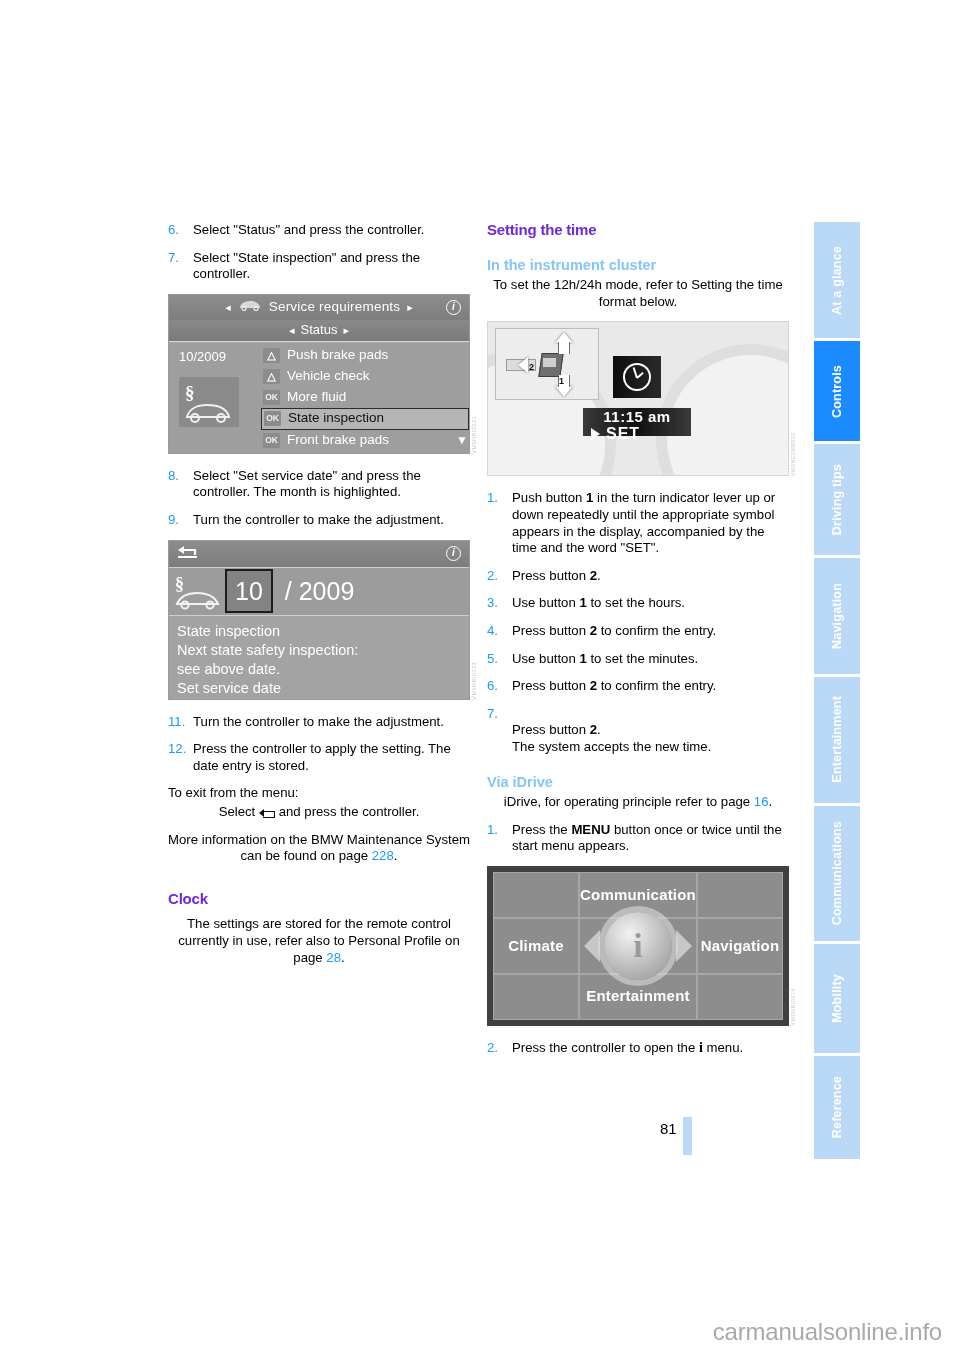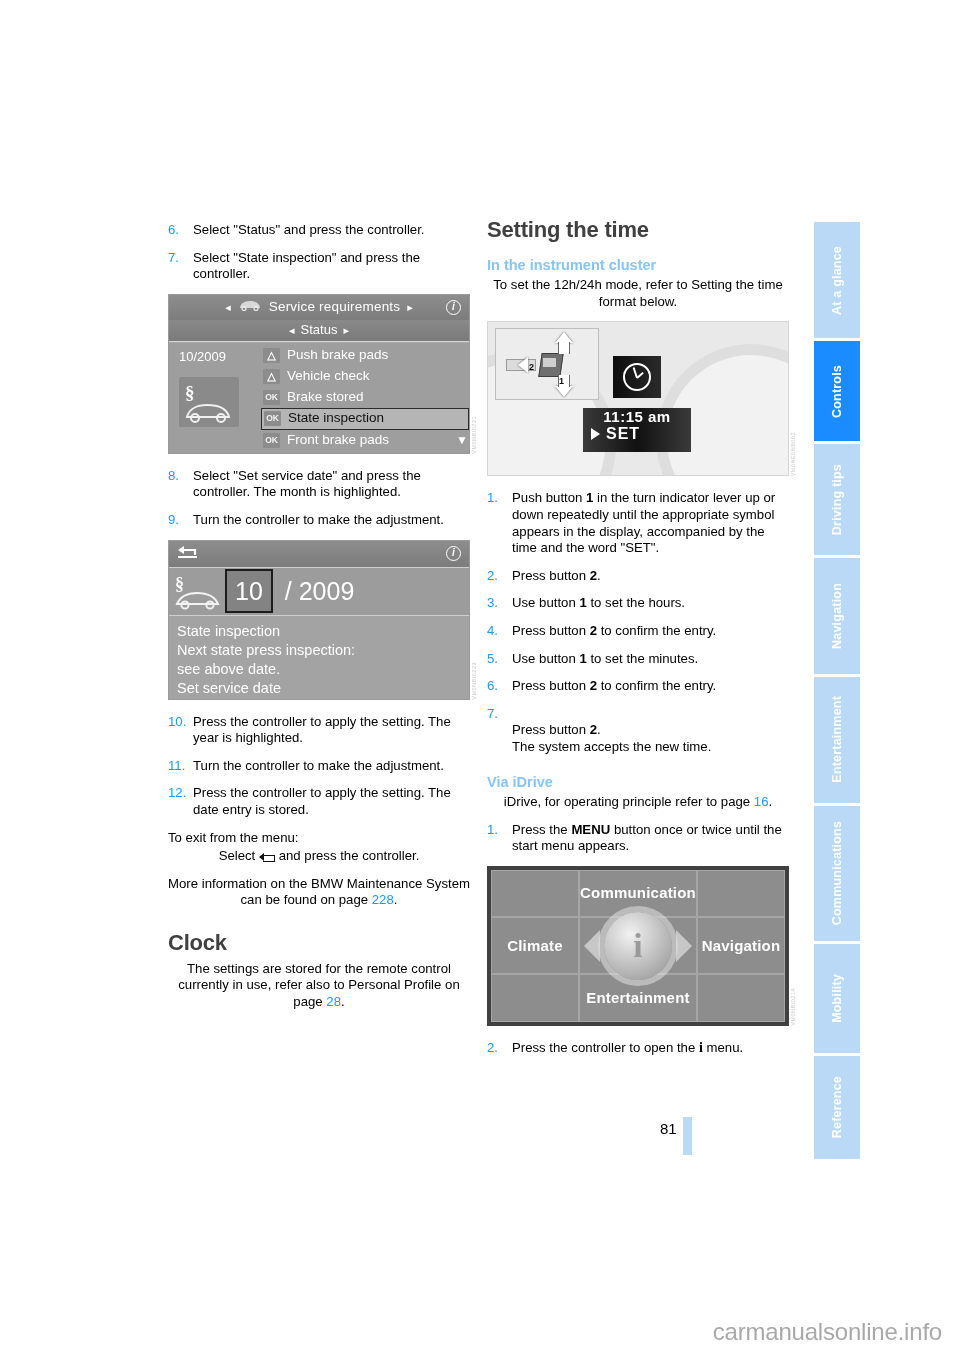--- a/index.html
+++ b/index.html
@@ -52,22 +52,22 @@
     top: 222px;
     width: 302px;
     font-size: 13.2px;
     line-height: 16.6px;
     color: #000;
   }
   .col-left  { left: 168px; }
   .col-right { left: 487px; }
 
   h2.sect {
-    color: #404040;
-    font-size: 22px;
+    color: #6d28d9;
+    font-size: 15px;
     font-weight: bold;
     margin: 26px 0 9px 0;
     letter-spacing: -0.2px;
   }
   h2.sect.first { margin-top: 0; }
   h3.sub {
     color: #0a8cf0;
     font-size: 14.5px;
     font-weight: bold;
     margin: 18px 0 4px 0;
@@ -318,21 +318,21 @@
     position: relative;
   }
   .cl-hand-h, .cl-hand-m {
     position: absolute; background: #fff; transform-origin: bottom center;
   }
   .cl-hand-h { width: 2px; height: 8px; left: 11px; top: 5px; transform: rotate(50deg); }
   .cl-hand-m { width: 2px; height: 11px; left: 11px; top: 2px; transform: rotate(-18deg); }
   .cl-timebox {
     position: absolute;
     left: 95px; top: 86px;
-    width: 108px; height: 44px;
+    width: 108px; height: 28px;
     background: linear-gradient(90deg,#3a3a3a,#111,#3a3a3a);
     color: #fff;
   }
   .cl-time {
     text-align: center;
     font-size: 15px;
     font-weight: bold;
     letter-spacing: 0.5px;
     padding-top: 1px;
   }
@@ -346,21 +346,21 @@
     width: 0; height: 0;
     border-top: 6px solid transparent;
     border-bottom: 6px solid transparent;
     border-left: 9px solid #fff;
   }
 
   
   .startmenu {
     width: 302px; height: 160px;
     background: #8d8d8d;
-    border: 4px solid #404040;
+    border: 6px solid #404040;
     display: grid;
     grid-template-columns: 1fr 1.25fr 1fr;
     grid-template-rows: 1fr 1.2fr 1fr;
     position: relative;
     overflow: hidden;
   }
   .sm-cell {
     border: 1px solid #a6a6a6;
     display: flex; align-items: center; justify-content: center;
     color: #fff;
@@ -550,21 +550,21 @@
             <div class="id1-row">
               <span class="badge warn">△</span>
               <span>Push brake pads</span>
             </div>
             <div class="id1-row">
               <span class="badge warn">△</span>
               <span>Vehicle check</span>
             </div>
             <div class="id1-row">
               <span class="badge ok">OK</span>
-              <span>Brake stored</span>
+              <span>More fluid</span>
             </div>
             <div class="id1-row sel">
               <span class="badge ok">OK</span>
               <span>State inspection</span>
             </div>
             <div class="id1-row">
               <span class="badge ok">OK</span>
               <span>Front brake pads</span>
             </div>
           </div>
@@ -604,32 +604,28 @@
               <path d="M4 33 C7 26 14 22 24 22 C35 22 42 26 45 33 Z" fill="none" stroke="#f2f2f2" stroke-width="2"></path>
               <circle cx="12" cy="34" r="3.6" fill="none" stroke="#f2f2f2" stroke-width="2"></circle>
               <circle cx="37" cy="34" r="3.6" fill="none" stroke="#f2f2f2" stroke-width="2"></circle>
             </svg>
           </div>
           <div class="id2-month">10</div>
           <div class="id2-year">/ 2009</div>
         </div>
         <div class="id2-text">
           <div>State inspection</div>
-          <div>Next state press inspection:</div>
+          <div>Next state safety inspection:</div>
           <div>see above date.</div>
           <div>Set service date</div>
         </div>
       </div>
       <div class="figcode">VM0NBI0223</div>
     </div>
 
-    <div class="step">
-      <div class="num">10.</div>
-      <div class="txt">Press the controller to apply the setting. The year is highlighted.</div>
-    </div>
     <div class="step">
       <div class="num">11.</div>
       <div class="txt">Turn the controller to make the adjustment.</div>
     </div>
     <div class="step">
       <div class="num">12.</div>
       <div class="txt">Press the controller to apply the setting. The date entry is stored.</div>
     </div>
 
     <p class="tight">To exit from the menu:</p>

